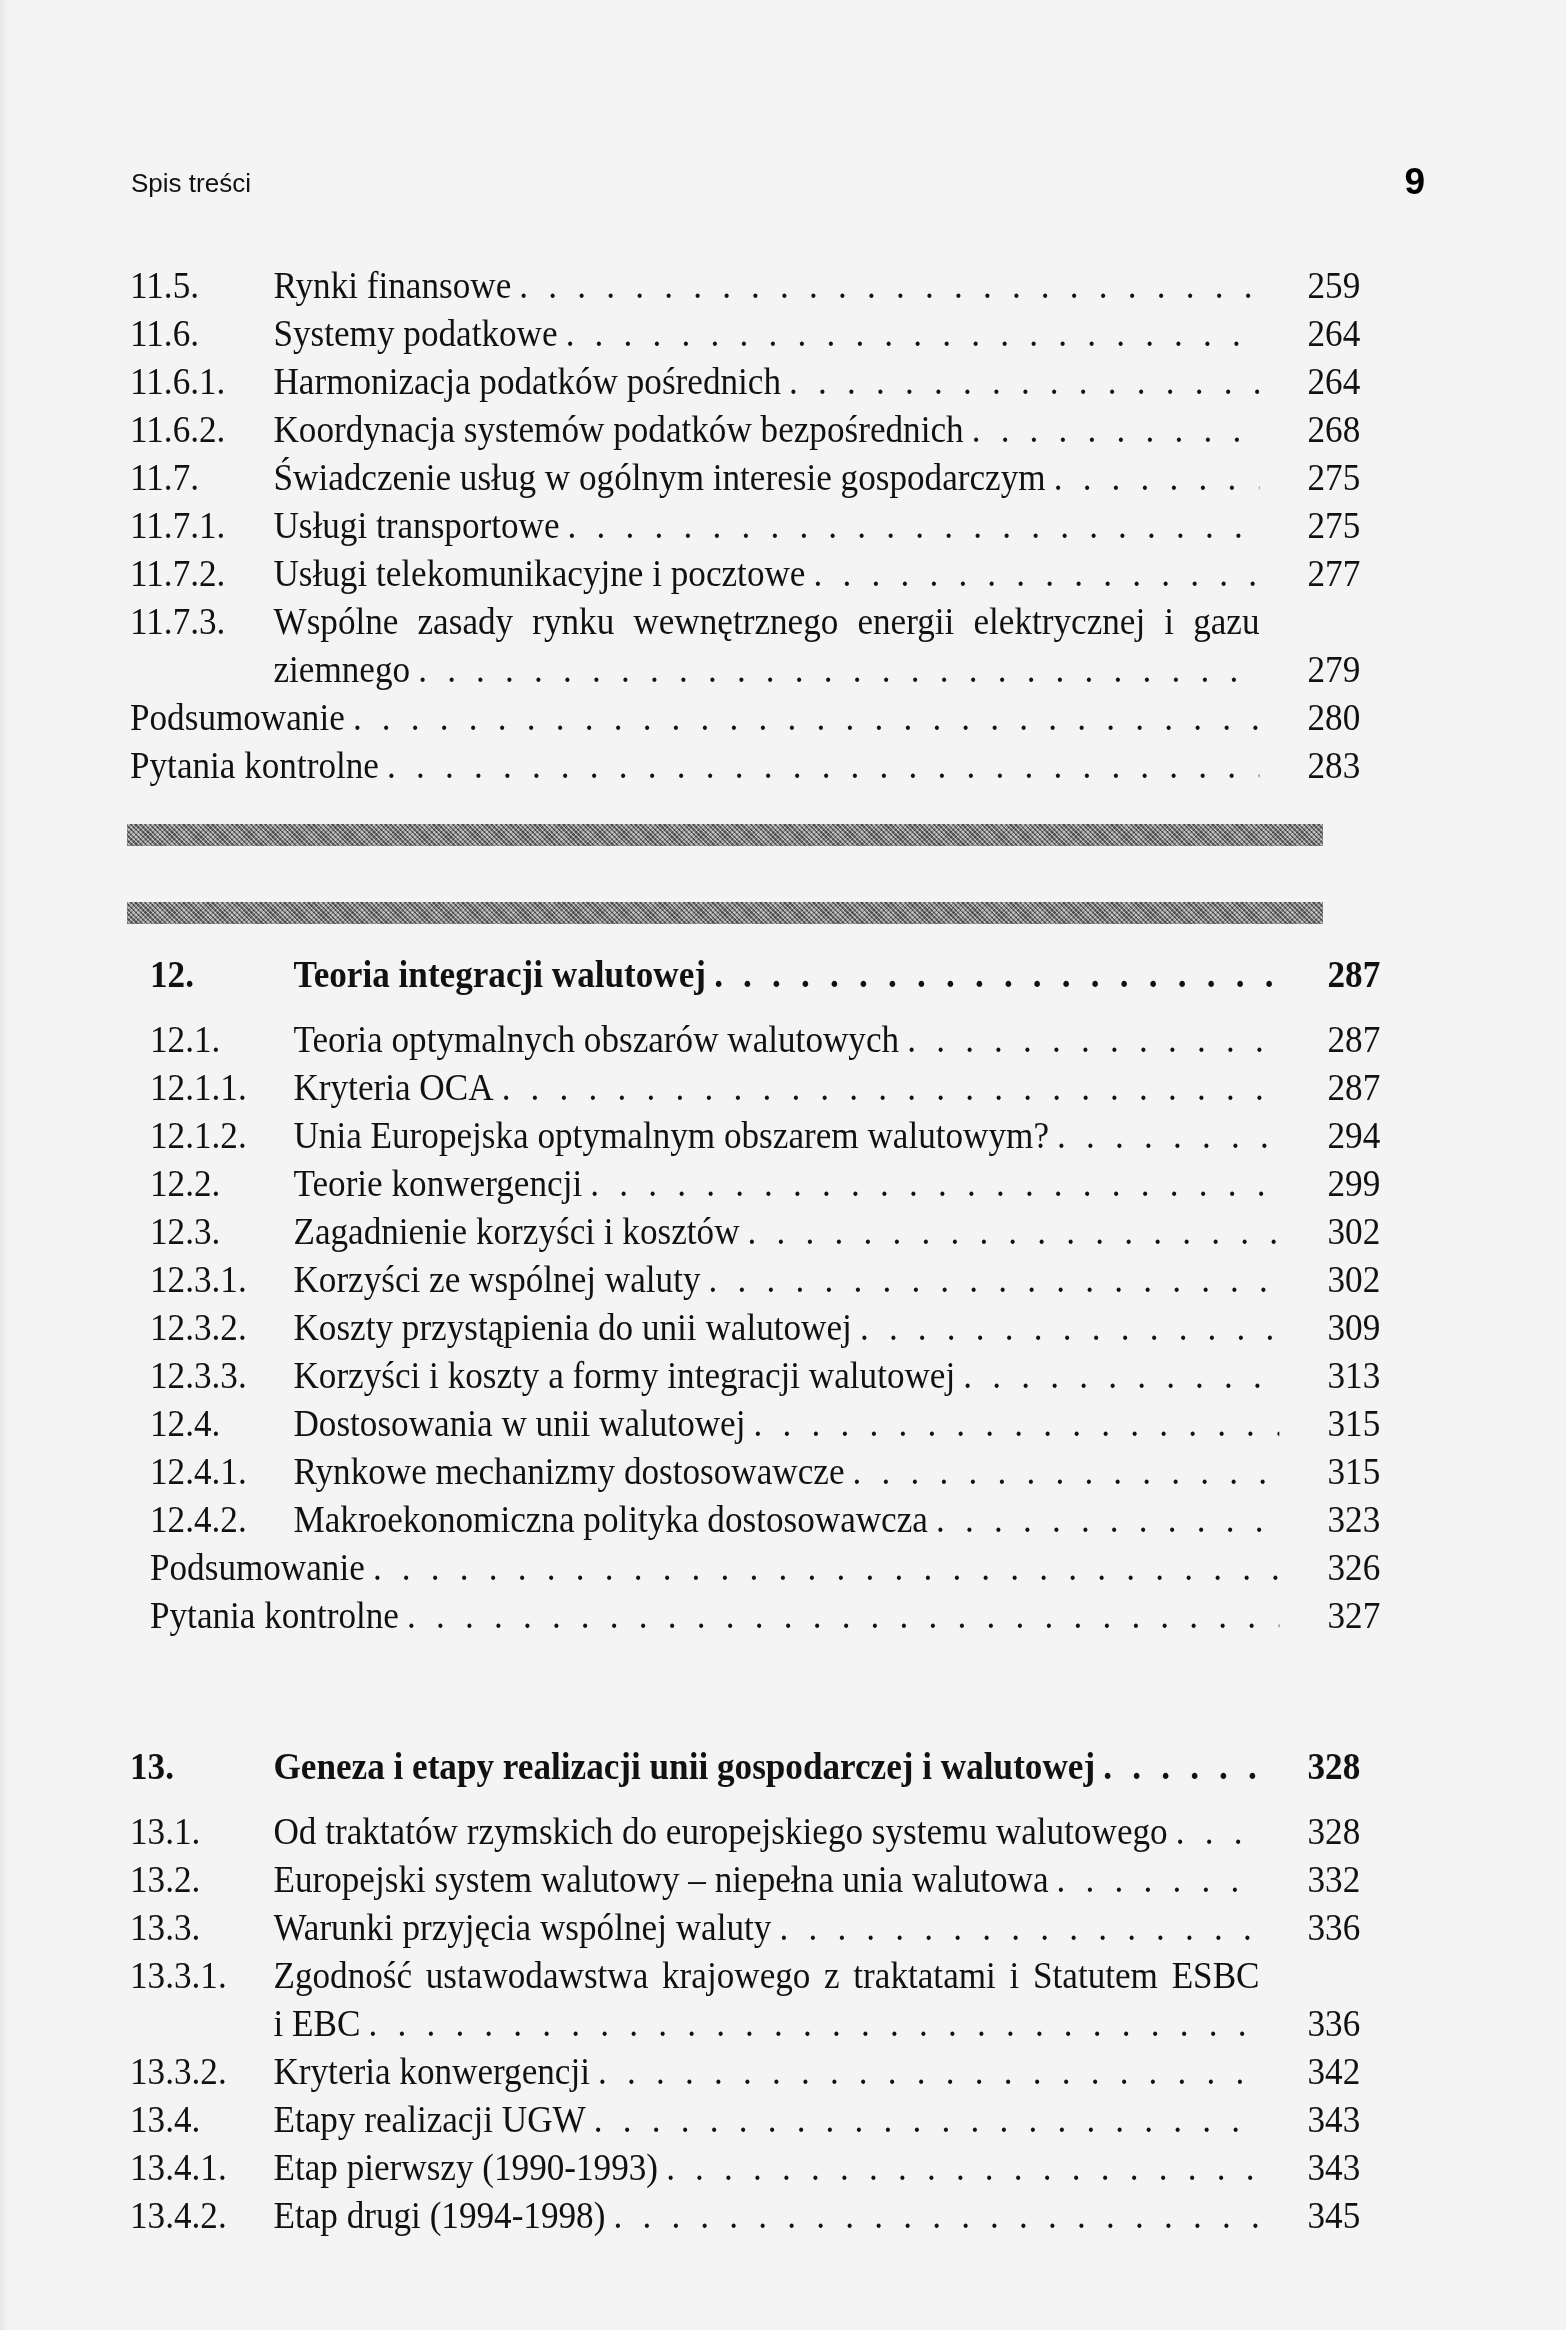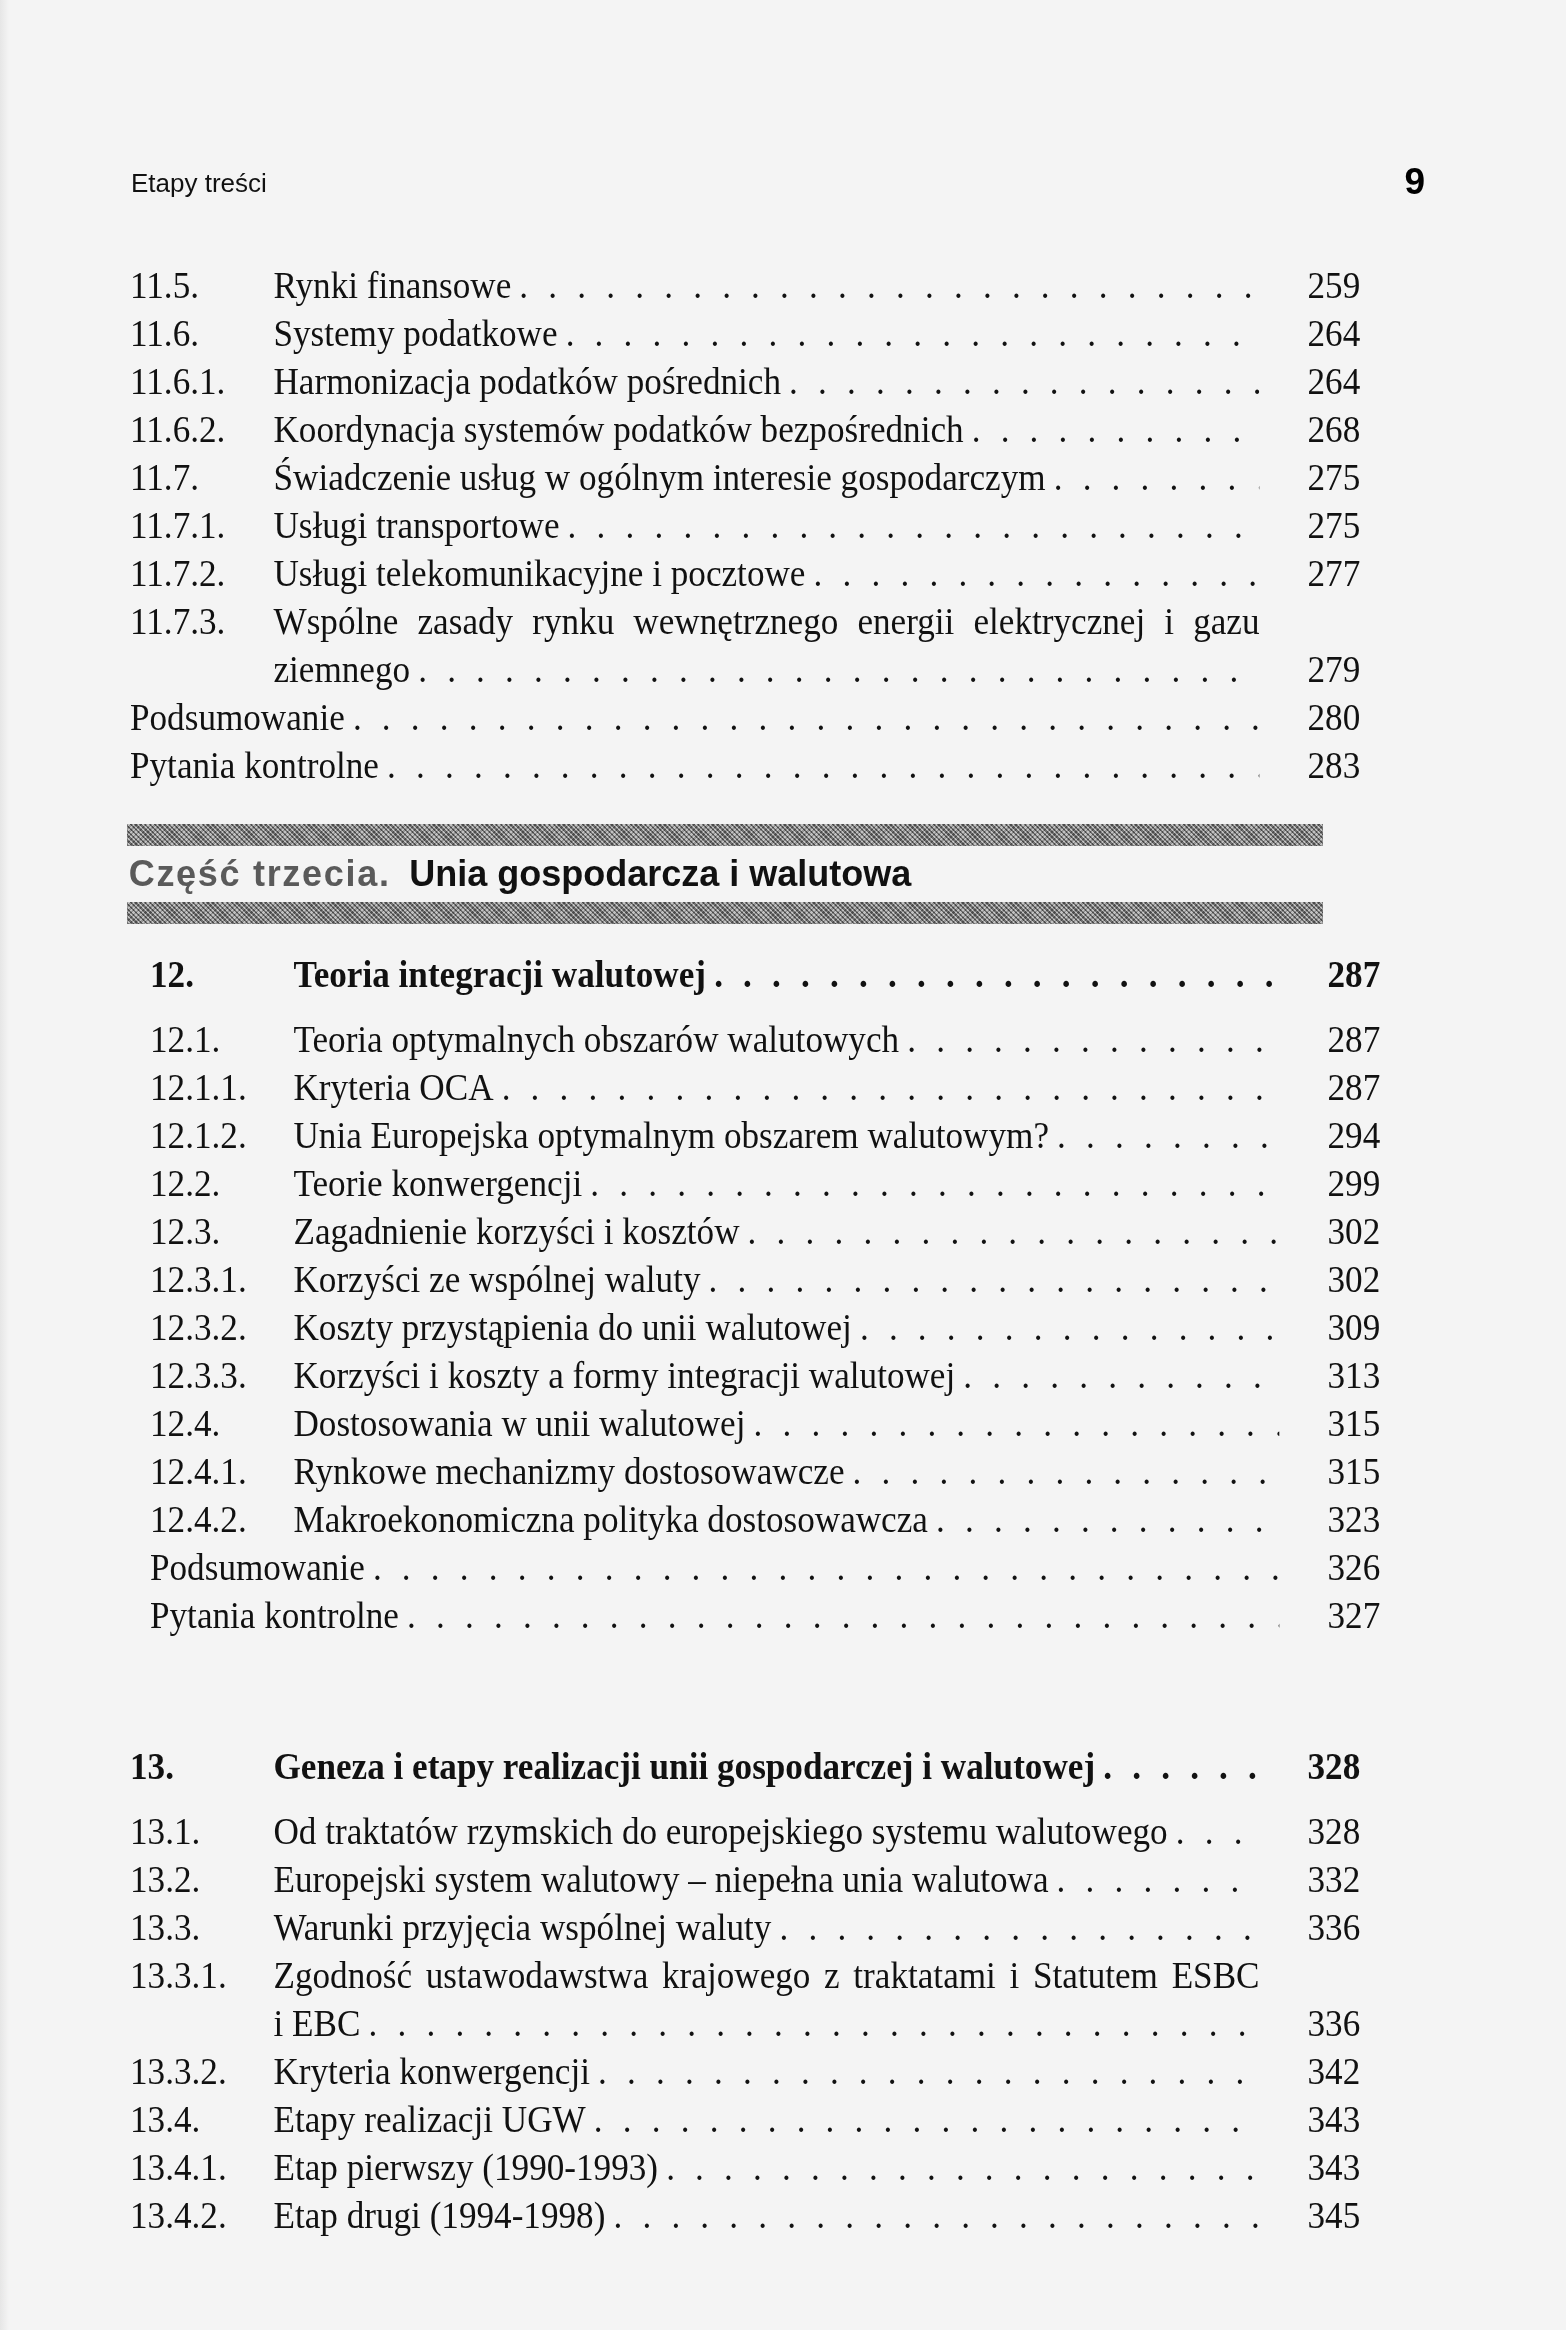--- a/index.html
+++ b/index.html
@@ -70,21 +70,21 @@
     transform: scaleX(1.0); transform-origin: left center;
   }
   .part-label { color: #5a5a5a; letter-spacing: 1.7px; margin-right: 18.6px; }
   .part-title { color: #111; }
 </style>
 </head>
 <body>
 
 <div class="edge"></div>
 
-<div class="running-head">Etapy treści</div>
+<div class="running-head">Spis treści</div>
 <div class="folio">9</div>
 
 <div class="toc" style="top:262px;">
   <div class="row">
     <span class="num">11.5.</span>
     <div class="title-wrap">
         <span class="title">Rynki finansowe</span>
         <span class="leader"></span>
       </div>
     <span class="page">259</span>
@@ -157,23 +157,20 @@
     <div class="title-wrap">
         <span class="title">Pytania kontrolne</span>
         <span class="leader"></span>
       </div>
     <span class="page">283</span>
   </div>
 </div>
 
 <div class="part">
   <div class="bar top"></div>
-  <div class="part-text">
-    <span class="part-label">Część trzecia.</span><span class="part-title">Unia gospodarcza i walutowa</span>
-  </div>
   <div class="bar bottom"></div>
 </div>
 
 <div class="toc" style="top:951px;margin-left:20px;">
   <div class="row chapter" style="margin-bottom:17px;">
     <span class="num">12.</span>
     <div class="title-wrap">
         <span class="title">Teoria integracji walutowej</span>
         <span class="leader"></span>
       </div>

